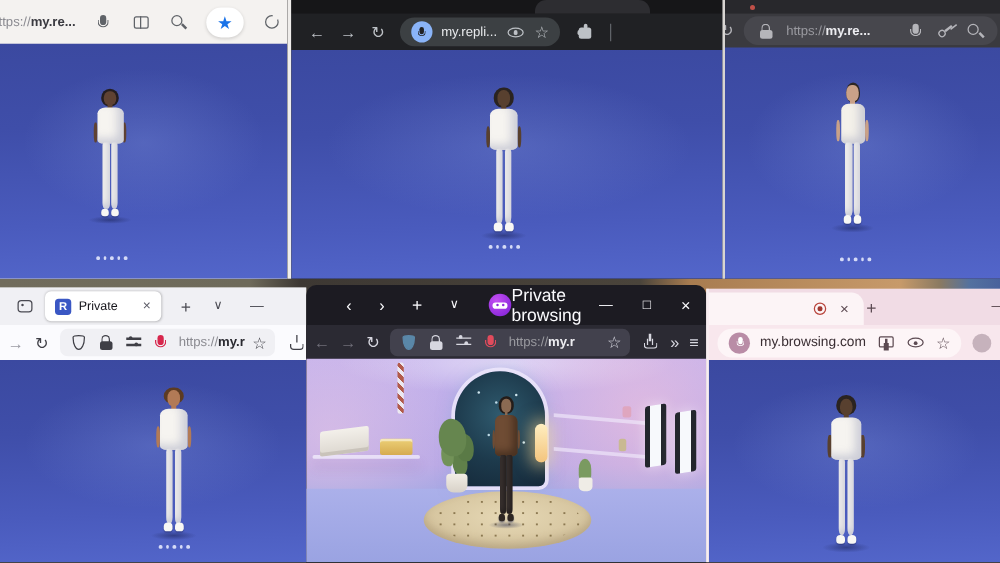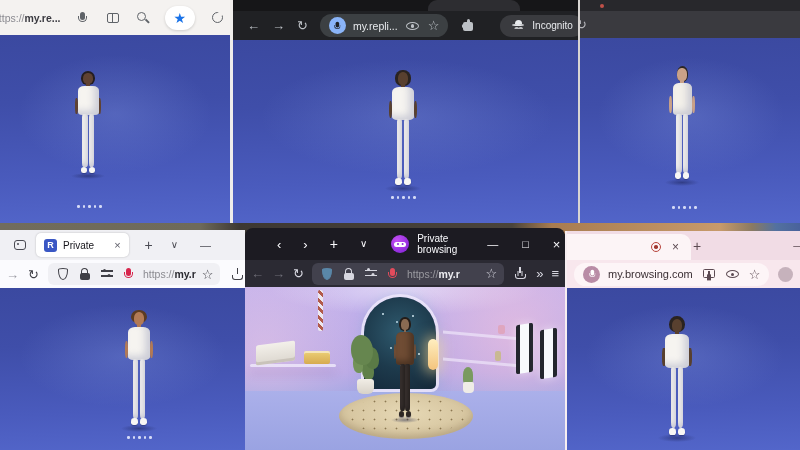--- a/index.html
+++ b/index.html
@@ -233,24 +233,20 @@
       <span class="pill tc-pill">
         <span class="mic-badge" style="background:#8ab4f8;color:#202124">
             <span class="ic i-mic"></span>
           </span>
         <span class="url u-light" style="font-weight:normal;color:#e8eaed">my.repli...</span>
         <span class="ic i-eye"></span>
         <span class="g">☆</span>
       </span>
       <span class="ic i-puzzle"></span>
       <span style="width:1px;height:14px;background:#5f6368"></span>
-      <span class="pill incog-pill">
-        <span class="ic i-incog"></span>
-        <span>Incognito</span>
-      </span>
 
     </div>
     <div class="blue">
       <div class="avatar" style="left: 143px; top: 30px; width: 54px; height: 122px; --skin: #58402f; --hair: #2a2320; --outfit: #f6f4f0; --pants: #f6f4f0; --shoe: #f8f7f4;">
         <div class="p av-shadow"></div>
           <div class="p av-hair"></div>
           <div class="p av-head"></div>
           <div class="p av-neck"></div>
         <div class="p av-arm l"></div>
           <div class="p av-arm r"></div>
@@ -269,20 +265,27 @@
         </div>
     </div>
   </div>
 
   <div class="win" id="win-tr">
     <div class="tabs">
         <span class="dot-rec"></span>
       </div>
     <div class="bar">
       <span class="g" style="margin-left:-8px">↻</span>
+      <span class="pill tr-pill">
+        <span class="ic i-lock"></span>
+        <span class="url" style="flex:1"><span class="u-grey">https://</span><span class="u-light">my.re...</span></span>
+        <span class="ic i-mic"></span>
+        <span class="ic i-key"></span>
+        <span class="ic i-zoomout"></span>
+      </span>
     </div>
     <div class="blue">
       <div class="avatar" style="left: 77px; top: 28px; width: 50px; height: 120px; --skin: #c9a188; --hair: #2c2624; --outfit: #f4f1ea; --pants: #f6f4f0; --shoe: #f8f7f4;">
         <div class="p av-shadow"></div>
           <div class="p av-hair" style="left:39%;width:22%"></div>
           <div class="p av-head"></div>
           <div class="p av-neck"></div>
         <div class="p av-arm l"></div>
           <div class="p av-arm r"></div>
           <div class="p av-torso" style="width:38%;left:31%"></div>
@@ -350,21 +353,21 @@
     </div>
   </div>
 
   <div class="win" id="win-bc">
     <div class="titlebar">
       <span class="g" style="margin-left:32px">‹</span>
       <span class="g" style="margin-left:22px">›</span>
       <span class="g" style="margin-left:22px;font-size:14px">+</span>
       <span class="g" style="margin-left:22px;font-size:10px">∨</span>
       <span class="private-badge" style="margin-left:24px"></span>
-      <span style="margin-left:8px;width:58px;font-size:10px;line-height:1.15">Private browsing</span>
+      <span style="width:58px;font-size:14px;line-height:1.15">Private browsing</span>
       <span class="g ctl" style="margin-left:12px">—</span>
       <span class="g ctl" style="margin-left:24px">□</span>
       <span class="g ctl" style="margin-left:24px;font-size:13px">×</span>
     </div>
     <div class="bar">
       <span class="g" style="color:#6f6e78">←</span>
       <span class="g" style="color:#6f6e78">→</span>
       <span class="g">↻</span>
       <span class="pill bc-pill">
         <span class="ic i-shield fill" style="color:#5a87a8"></span>

